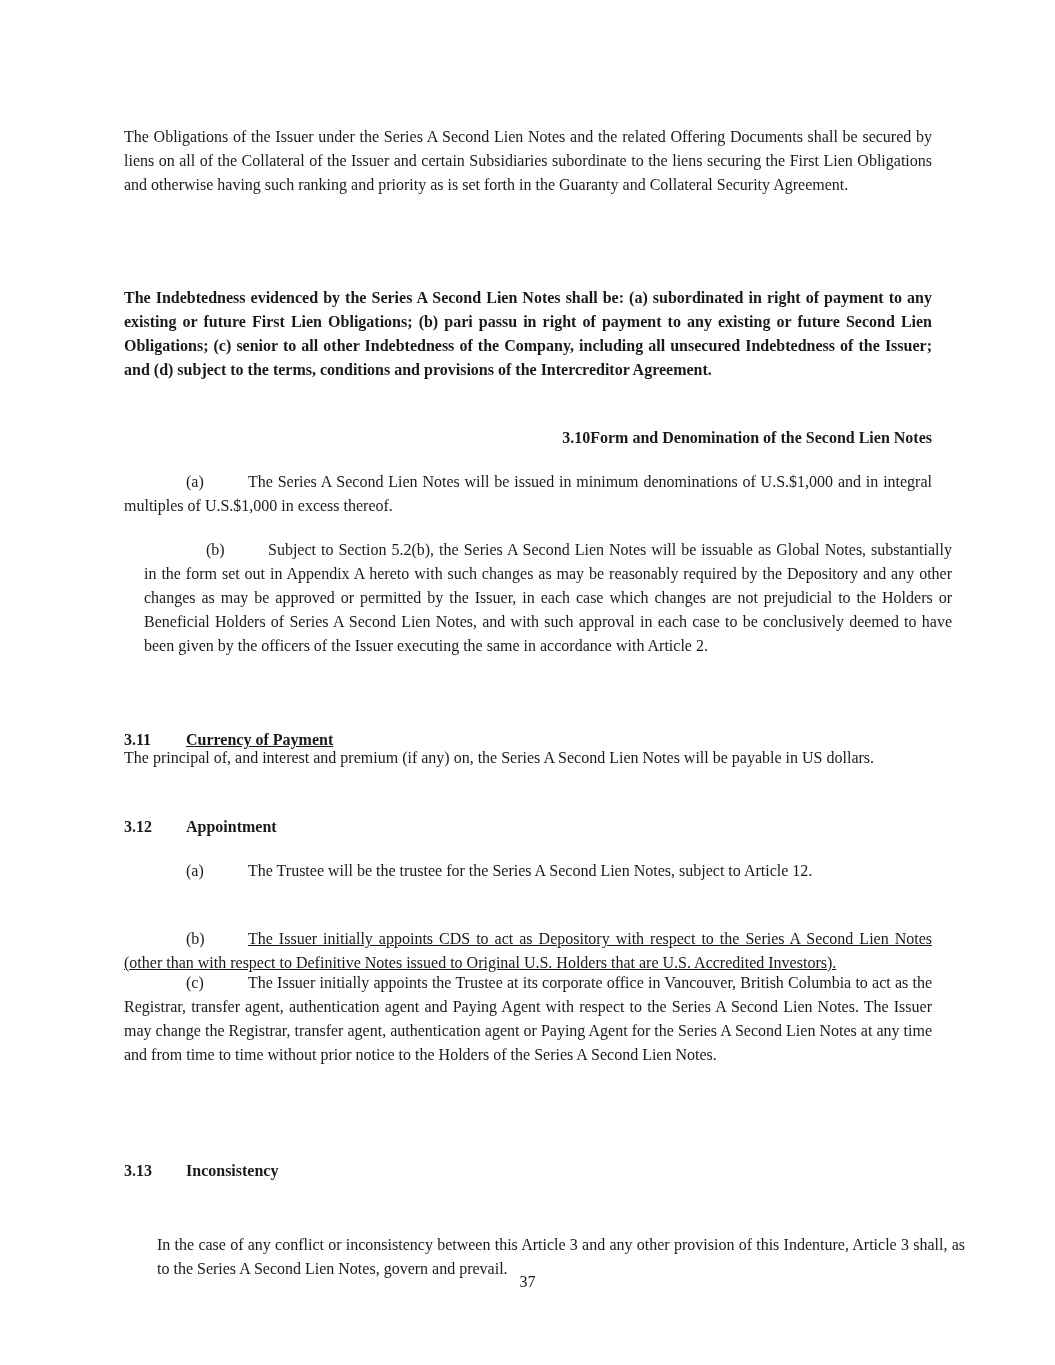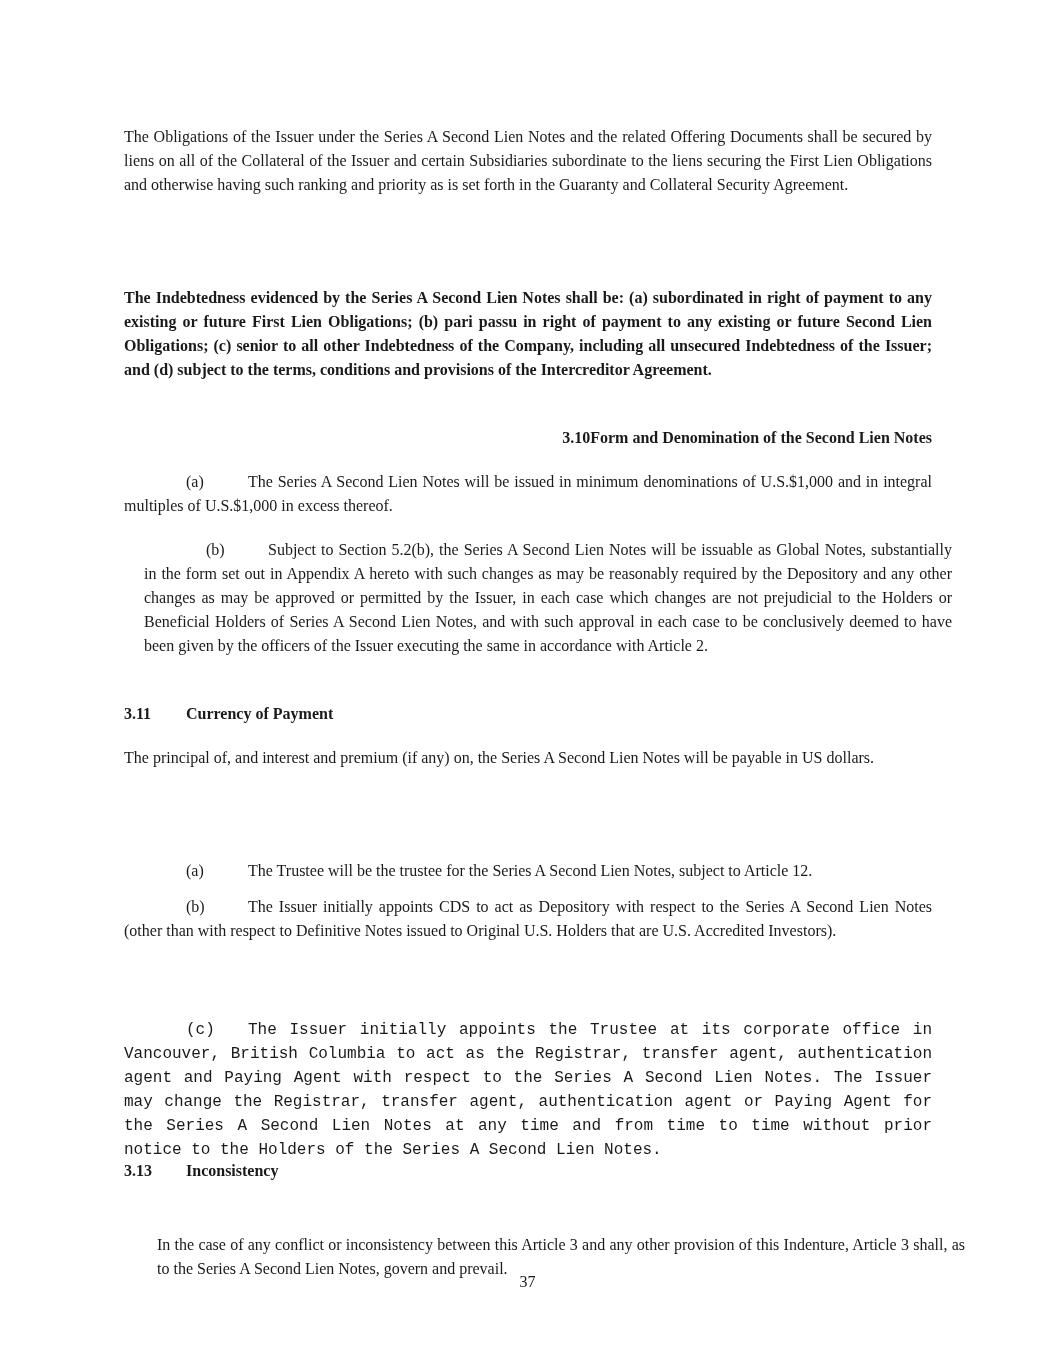--- a/index.html
+++ b/index.html
@@ -36,36 +36,41 @@
       <span class="num">3.10</span><span>Form and Denomination of the Second Lien Notes</span>
     </p>
   </div>
   <div class="block" style="top:470px;">
     <p class="para indent"><span class="label">(a)</span><span>The Series A Second Lien Notes will be issued in minimum denominations of U.S.$1,000 and in integral multiples of U.S.$1,000 in excess thereof.</span></p>
   </div>
   <div class="block" style="top:538px;margin-left:20px;">
     <p class="para indent"><span class="label">(b)</span><span>Subject to Section 5.2(b), the Series A Second Lien Notes will be issuable as Global Notes, substantially in the form set out in Appendix A hereto with such changes as may be reasonably required by the Depository and any other changes as may be approved or permitted by the Issuer, in each case which changes are not prejudicial to the Holders or Beneficial Holders of Series A Second Lien Notes, and with such approval in each case to be conclusively deemed to have been given by the officers of the Issuer executing the same in accordance with Article 2.</span></p>
   </div>
 
-  <div class="block" style="top:702px;">
+  <div class="block" style="top:728px;text-decoration:underline;">
     <p class="heading">
       <span class="num">3.11</span><span>Currency of Payment</span>
     </p>
   </div>
   <div class="block" style="top:746px;">
     <p class="para">The principal of, and interest and premium (if any) on, the Series A Second Lien Notes will be payable in US dollars.</p>
   </div>
 
+  <div class="block" style="top:815px;">
+    <p class="heading">
+      <span class="num">3.12</span><span>Appointment</span>
+    </p>
+  </div>
   <div class="block" style="top:859px;">
     <p class="para indent"><span class="label">(a)</span><span>The Trustee will be the trustee for the Series A Second Lien Notes, subject to Article 12.</span></p>
   </div>
-  <div class="block" style="top:895px;">
+  <div class="block" style="top:927px;text-decoration:underline;">
     <p class="para indent"><span class="label">(b)</span><span>The Issuer initially appoints CDS to act as Depository with respect to the Series A Second Lien Notes (other than with respect to Definitive Notes issued to Original U.S. Holders that are U.S. Accredited Investors).</span></p>
   </div>
-  <div class="block" style="top:1019px;font-family:Liberation Mono, monospace;">
+  <div class="block" style="top:971px;">
     <p class="para indent"><span class="label">(c)</span><span>The Issuer initially appoints the Trustee at its corporate office in Vancouver, British Columbia to act as the Registrar, transfer agent, authentication agent and Paying Agent with respect to the Series A Second Lien Notes. The Issuer may change the Registrar, transfer agent, authentication agent or Paying Agent for the Series A Second Lien Notes at any time and from time to time without prior notice to the Holders of the Series A Second Lien Notes.</span></p>
   </div>
 
   <div class="block" style="top:1159px;">
     <p class="heading">
       <span class="num">3.13</span><span>Inconsistency</span>
     </p>
   </div>
   <div class="block" style="top:1233px;margin-left:33px;">
     <p class="para">In the case of any conflict or inconsistency between this Article 3 and any other provision of this Indenture, Article 3 shall, as to the Series A Second Lien Notes, govern and prevail.</p>

